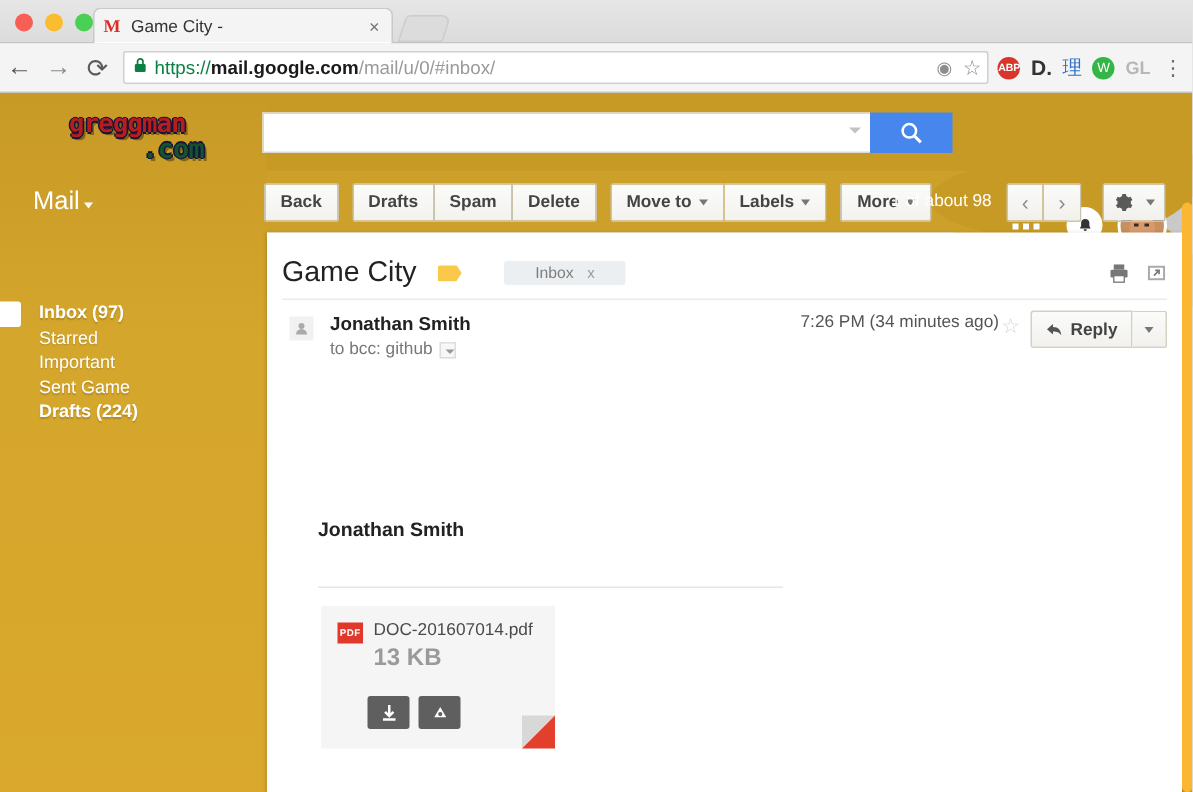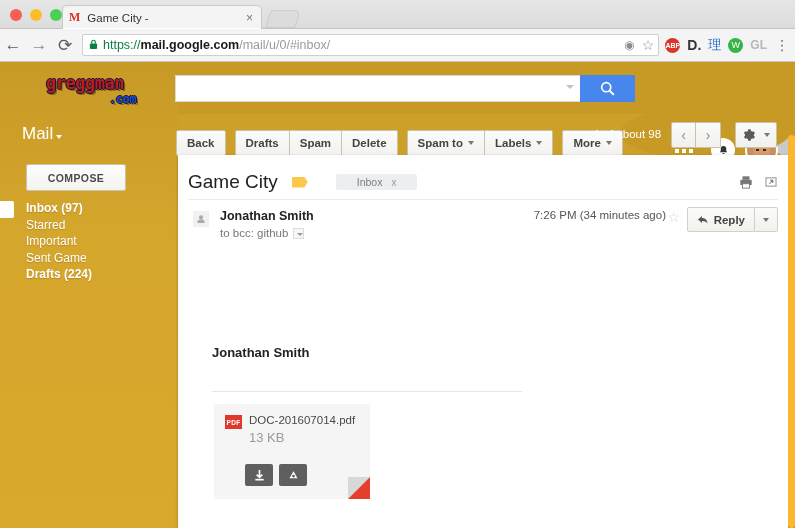--- a/index.html
+++ b/index.html
@@ -76,21 +76,21 @@
   .goldband2 { position: absolute; left: 0; top: 52px; width: 795px; height: 41px; background: #cda02a; }
   .leftgold { position: absolute; left: 0; top: 0; width: 178px; height: 466px; background: linear-gradient(180deg,#c79a26,#d5a62c 35%,#d9a82d); }
 
   
   .logo {
     position: absolute; left: 26px; top: 8px; width: 118px; height: 40px;
     display: flex; flex-direction: column; align-items: center; justify-content: center;
     font-family: "DejaVu Sans Mono", monospace; font-weight: bold; letter-spacing: -0.5px;
   }
   .logo .l1 { font-size: 17px; color: #b91c1c; text-shadow: -1px 0 #14163a, 1px 0 #14163a, 0 -1px #14163a, 0 1px #14163a, 2px 2px 0 rgba(0,0,0,.35); line-height: 18px; }
-  .logo .l2 { font-size: 12px; color: #1d4ed8; text-shadow: -1px 0 #14163a, 1px 0 #14163a, 0 -1px #14163a, 0 1px #14163a, 2px 2px 0 rgba(0,0,0,.35); line-height: 15px; align-self: flex-end; margin-right: 8px;}
+  .logo .l2 { font-size: 18px; color: #14532d; text-shadow: -1px 0 #14163a, 1px 0 #14163a, 0 -1px #14163a, 0 1px #14163a, 2px 2px 0 rgba(0,0,0,.35); line-height: 15px; align-self: flex-end; margin-right: 8px;}
 
   .searchwrap { position: absolute; left: 175px; top: 13px; width: 460px; height: 27px; display: flex; }
   .searchbox {
     flex: 1; background: #fff; border: 1px solid #d9d9d9; border-right: none;
     position: relative;
   }
   .searchcaret { position: absolute; right: 6px; top: 9px; width: 0; height: 0;
     border-left: 4px solid transparent; border-right: 4px solid transparent; border-top: 4px solid #c2c2c2; }
   .searchbtn { width: 55px; background: #4787ed; display: flex; align-items: center; justify-content: center; }
   .searchbtn svg { width: 17px; height: 17px; }
@@ -110,21 +110,21 @@
   .avatar .hat { position: absolute; left: 2px; top: 2px; width: 25px; height: 9px; background: #241c16; border-radius: 50% 50% 20% 20%; }
   .avatar .face { position: absolute; left: 6px; top: 8px; width: 17px; height: 16px; background: #d79a6b; border-radius: 45%; }
   .avatar .eye1, .avatar .eye2 { position: absolute; top: 13px; width: 3px; height: 2px; background: #3a2a1e; }
   .avatar .eye1 { left: 9px; } .avatar .eye2 { left: 16px; }
   .avatar .shirt { position: absolute; left: 0; bottom: 0; width: 29px; height: 7px; background: #f2f0e8; }
 
   
   .maillabel { position: absolute; left: 22px; top: 62px; color: #fff; font-size: 17px; font-weight: normal; }
   .maillabel .car { font-size: 10px; margin-left: 3px; }
 
-  .toolbar { position: absolute; left: 176px; top: 60px; height: 34px; display: flex; align-items: flex-end; gap: 0; }
+  .toolbar { position: absolute; left: 176px; top: 60px; height: 34px; display: flex; align-items: flex-start; gap: 0; }
   .gbtn {
     height: 26px; background: linear-gradient(#fbfbfa,#f3f2ee);
     border: 1px solid #c9c2ad; color: #444; font-size: 11.5px; font-weight: bold;
     display: flex; align-items: center; padding: 0 10px; white-space: nowrap;
   }
   .grp { display: flex; margin-right: 9px; }
   .grp .gbtn + .gbtn { border-left: none; }
   .grp .gbtn:first-child { border-radius: 2px 0 0 2px; }
   .grp .gbtn:last-child { border-radius: 0 2px 2px 0; }
   .gbtn.solo { border-radius: 2px; margin-right: 9px; }
@@ -190,21 +190,21 @@
     border: 1px solid #d4d0c4; border-left: none; border-radius: 0 2px 2px 0; display: flex; align-items: center; justify-content: center; }
 
   .body-text { position: absolute; left: 34px; top: 152px; font-family: "Liberation Serif", serif; font-size: 15.5px; color: #1a1a1a; }
   .signature { position: absolute; left: 34px; top: 190px; font-size: 13px; font-weight: bold; color: #222; }
   .attach-hr { position: absolute; left: 34px; top: 236px; width: 310px; height: 1px; background: #e6e6e6; }
 
   .attach-card { position: absolute; left: 36px; top: 249px; width: 156px; height: 95px; background: #f5f5f5; }
   .attach-card .pdfico { position: absolute; left: 11px; top: 11px; width: 17px; height: 14px; background: #e0392b;
     color: #fff; font-size: 6.5px; font-weight: bold; display: flex; align-items: center; justify-content: center; letter-spacing: .3px;}
   .attach-card .fname { position: absolute; left: 35px; top: 10px; font-size: 11.5px; color: #4a4a4a; white-space: nowrap; }
-  .attach-card .fsize { position: absolute; left: 35px; top: 26px; font-size: 13px; color: #9a9a9a; }
+  .attach-card .fsize { position: absolute; left: 35px; top: 26px; font-size: 16px; color: #9a9a9a; font-weight: bold; }
   .attach-card .acts { position: absolute; left: 31px; top: 60px; display: flex; gap: 6px; }
   .attach-card .acts div { width: 28px; height: 22px; background: #5f5f5f; border-radius: 2px;
     display: flex; align-items: center; justify-content: center; }
   .attach-card .acts svg { width: 13px; height: 13px; }
   .fold { position: absolute; right: 0; bottom: 0; width: 0; height: 0;
     border-left: 22px solid transparent; border-bottom: 22px solid #e2402c; }
   .fold2 { position: absolute; right: 0; bottom: 0; width: 0; height: 0;
     border-right: 22px solid transparent; border-top: 22px solid #d8d8d8; }
 
   .scrollbar { position: absolute; right: 0; top: 73px; width: 7px; height: 393px; background: #fbb731; border-radius: 4px; }
@@ -319,21 +319,21 @@
 
     <div class="toolbar">
       <div class="gbtn solo">Back</div>
       <div class="grp">
         <div class="gbtn">Drafts</div>
         <div class="gbtn">Spam</div>
         <div class="gbtn">Delete</div>
       </div>
       <div class="grp">
         <div class="gbtn">
-            <span>Spam to</span>
+            <span>Move to</span>
             <span class="car"></span>
           </div>
         <div class="gbtn">
             <span>Labels</span>
             <span class="car"></span>
           </div>
       </div>
       <div class="gbtn solo">
           <span>More</span>
           <span class="car"></span>
@@ -346,21 +346,20 @@
       <div>›</div>
     </div>
     <div class="gearbtn">
       <svg viewBox="0 0 16 16">
           <path d="M8 5.2A2.8 2.8 0 108 10.8 2.8 2.8 0 008 5.2zm0 4.2a1.4 1.4 0 110-2.8 1.4 1.4 0 010 2.8z" fill="#5a5a5a"></path>
           <path d="M13.6 8c0-.4 0-.7-.1-1l1.3-1-1.4-2.4-1.6.6c-.5-.4-1-.7-1.6-.9L9.9 1.5H7.1l-.3 1.8c-.6.2-1.1.5-1.6.9l-1.6-.6L2.2 6l1.3 1c-.1.3-.1.6-.1 1s0 .7.1 1l-1.3 1 1.4 2.4 1.6-.6c.5.4 1 .7 1.6.9l.3 1.8h2.8l.3-1.8c.6-.2 1.1-.5 1.6-.9l1.6.6 1.4-2.4-1.3-1c.1-.3.1-.6.1-1z" fill="#5a5a5a"></path>
         </svg>
       <span class="car"></span>
     </div>
 
-    <div class="compose">COMPOSE</div>
     <div class="sel-marker" style="left:0px"></div>
     <div class="navlist">
       <div class="b">Inbox (97)</div>
       <div>Starred</div>
       <div>Important</div>
       <div>Sent Game</div>
       <div class="b">Drafts (224)</div>
     </div>
 
     <div class="mainpanel">

